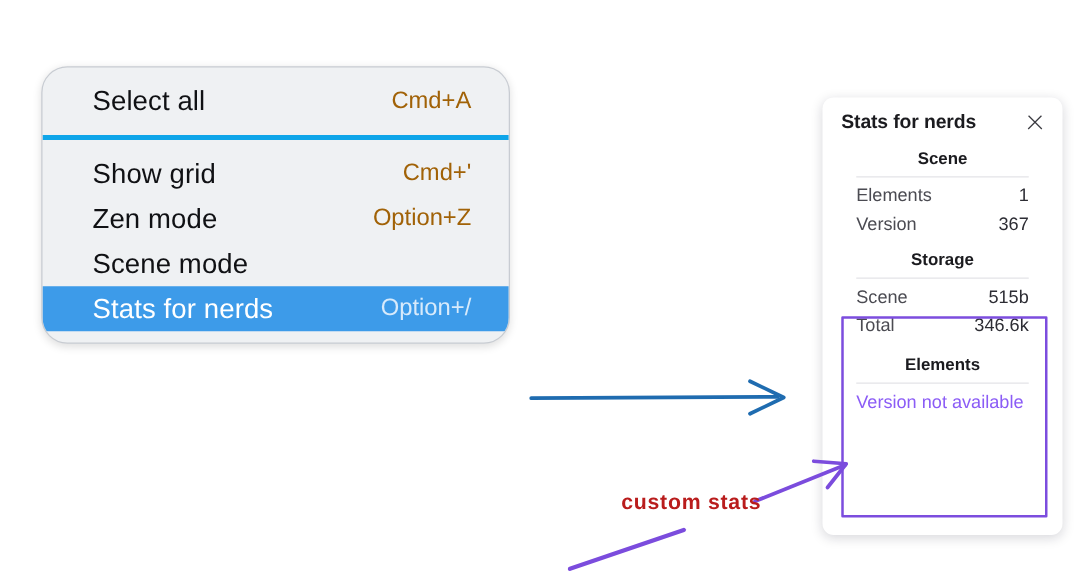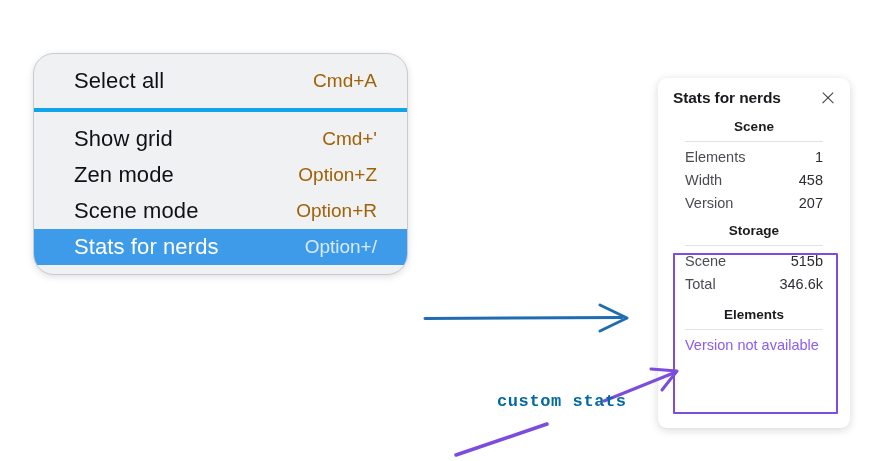--- a/index.html
+++ b/index.html
@@ -172,24 +172,24 @@
     position: absolute;
     left: 0; top: 0;
     width: 873px;
     height: 461px;
     pointer-events: none;
   }
   .anno-text {
     position: absolute;
     left: 497px;
     top: 392px;
-    font-family: Liberation Mono, monospace;
+    font-family: Liberation Sans, sans-serif;
     font-size: 17px;
     font-weight: bold;
-    color: #0369a1;
+    color: #b91c1c;
     letter-spacing: 0.6px;
     white-space: nowrap;
   }
 </style>
 </head>
 <body>
 
 <div id="stage">
 
   <div class="context-menu">
@@ -205,21 +205,20 @@
       <div class="menu-item">
         <span class="label">Show grid</span>
         <span class="shortcut">Cmd+'</span>
       </div>
       <div class="menu-item">
         <span class="label">Zen mode</span>
         <span class="shortcut">Option+Z</span>
       </div>
       <div class="menu-item">
         <span class="label">Scene mode</span>
-        <span class="shortcut">Option+R</span>
       </div>
       <div class="menu-item highlighted">
         <span class="label">Stats for nerds</span>
         <span class="shortcut">Option+/</span>
       </div>
     </div>
 
   </div>
 
   <div class="stats-card">
@@ -231,26 +230,22 @@
 
     <div class="stats-body">
 
       <div class="section-head">Scene</div>
       <div class="rule"></div>
       <div class="stat-row">
         <span class="stat-key">Elements</span>
         <span class="stat-val">1</span>
       </div>
       <div class="stat-row">
-        <span class="stat-key">Width</span>
-        <span class="stat-val">458</span>
-      </div>
-      <div class="stat-row">
         <span class="stat-key">Version</span>
-        <span class="stat-val">207</span>
+        <span class="stat-val">367</span>
       </div>
 
       <div class="section-head" style="padding-top:9px;">Storage</div>
       <div class="rule"></div>
       <div class="stat-row">
         <span class="stat-key">Scene</span>
         <span class="stat-val">515b</span>
       </div>
       <div class="stat-row">
         <span class="stat-key">Total</span>

